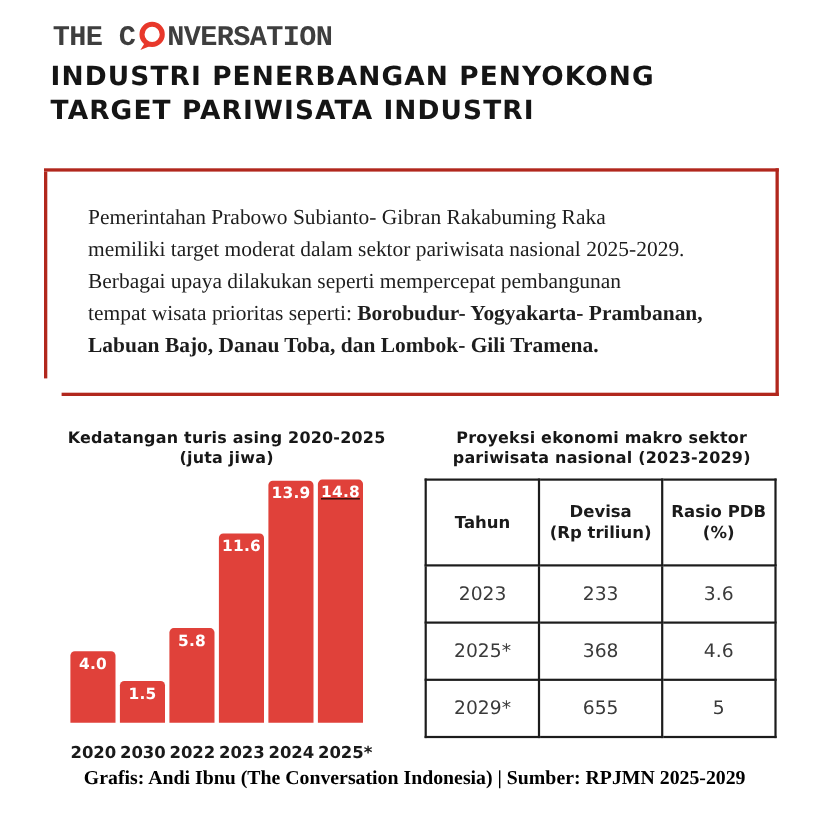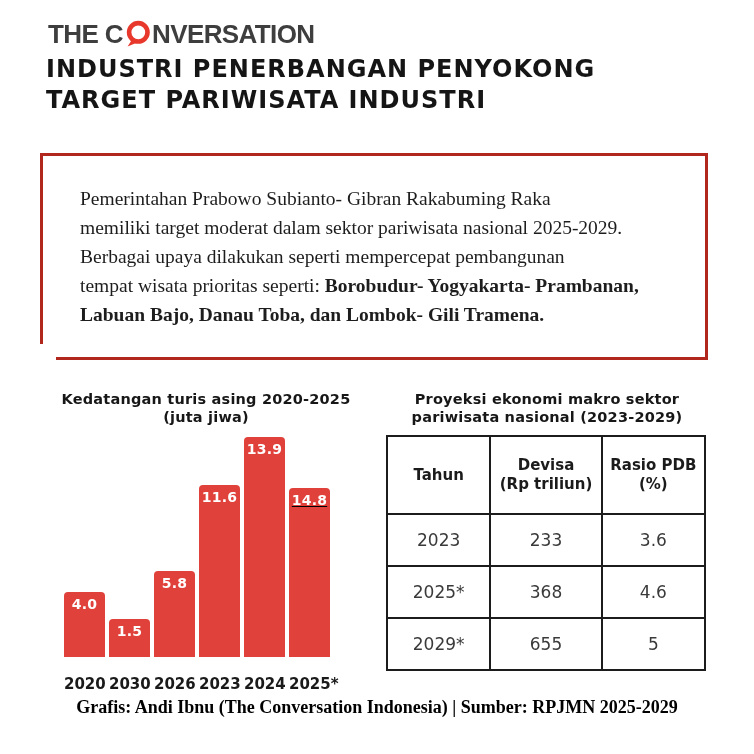--- a/index.html
+++ b/index.html
@@ -7,21 +7,21 @@
   body { font-family:"DejaVu Sans", sans-serif; }
   .canvas {
     position:relative; width:754px; height:754px; background:#ffffff;
     overflow:hidden; margin:0 auto;
   }
 
   
   .logo {
     position:absolute; left:48px; top:19px;
     display:flex; align-items:center;
-    font-family:Liberation Sans, sans-serif;
+    font-family:Liberation Mono, monospace;
     font-weight:700; font-size:26px; letter-spacing:-0.6px; color:#3e3e3e;
     white-space:pre;
   }
   .logo svg { display:block; margin:0 1px 2px 2px; }
 
   
   .headline {
     position:absolute; left:46px; top:54px;
     font-family:"DejaVu Sans", sans-serif;
     font-weight:800; font-size:24px; line-height:31px;
@@ -141,28 +141,28 @@
         </div>
         <div class="bar" style="height: 85.8px;">
           <div class="bar-value">5.8</div>
         </div>
         <div class="bar" style="height: 171.7px;">
           <div class="bar-value">11.6</div>
         </div>
         <div class="bar" style="height: 220px;">
           <div class="bar-value">13.9</div>
         </div>
-        <div class="bar" style="height: 169px; text-decoration: underline;">
+        <div class="bar" style="height: 221px; text-decoration: underline;">
           <div class="bar-value">14.8</div>
         </div>
       </div>
     <div class="years">
         <div class="year">2020</div>
         <div class="year">2030</div>
-        <div class="year">2026</div>
+        <div class="year">2022</div>
         <div class="year">2023</div>
         <div class="year">2024</div>
         <div class="year">2025*</div>
       </div>
   </section>
 
   <section class="table-sec">
     <div class="table-title">
       <div>Proyeksi ekonomi makro sektor</div>
       <div>pariwisata nasional (2023-2029)</div>

